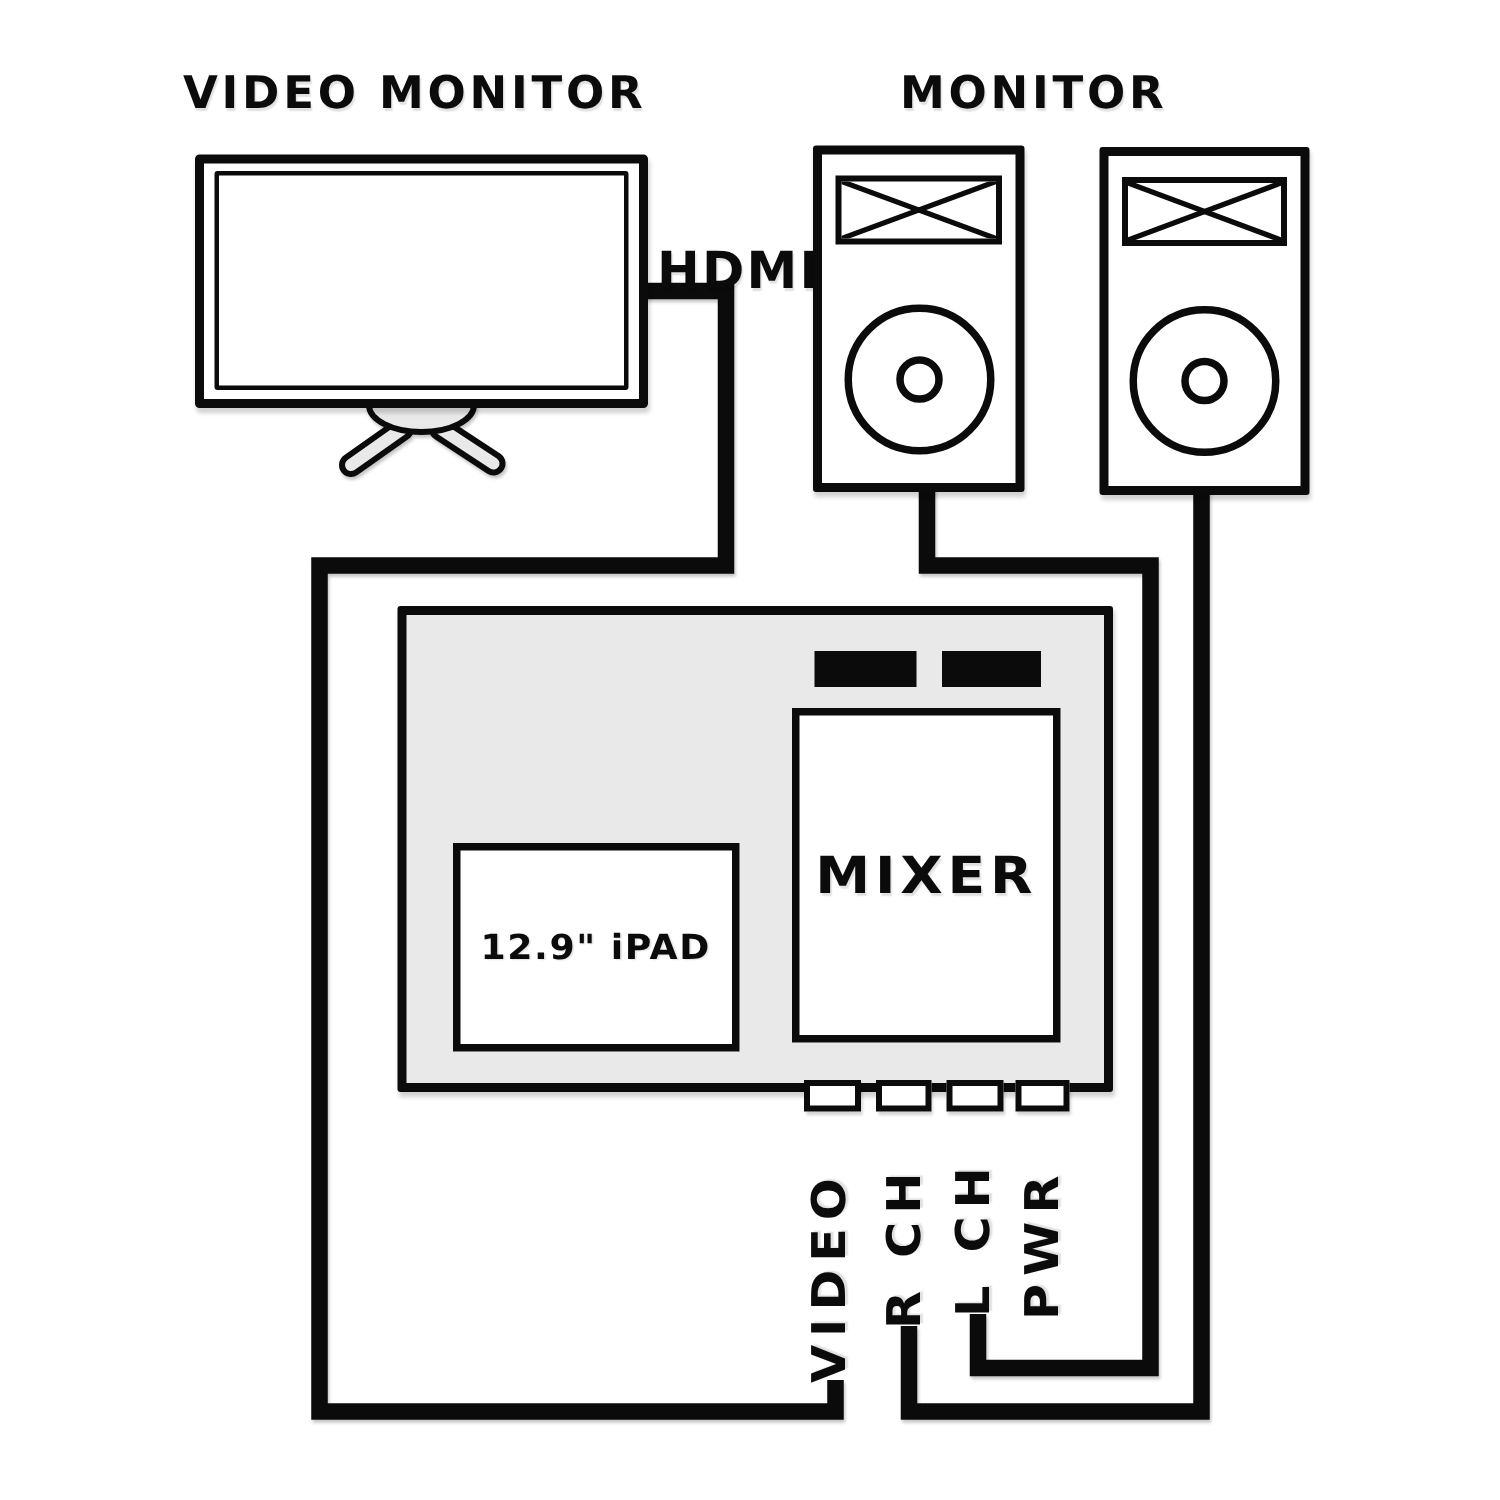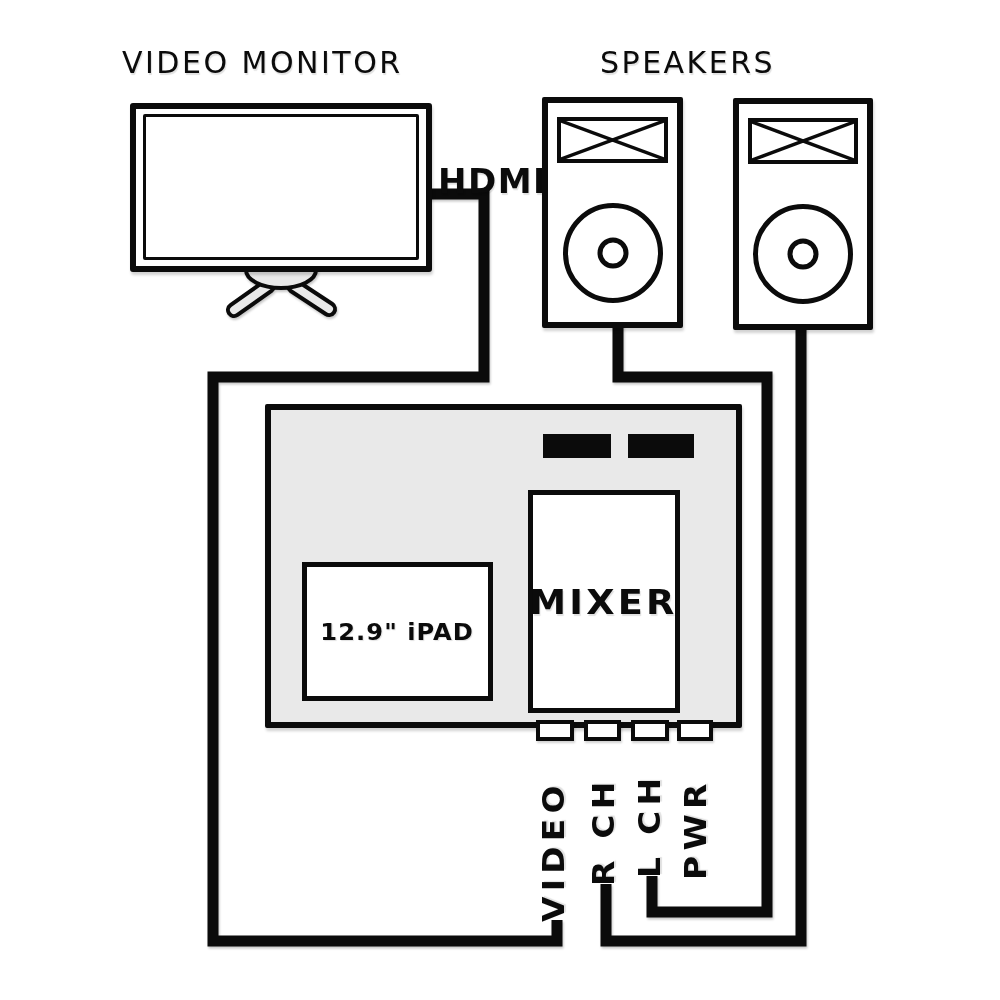--- a/index.html
+++ b/index.html
@@ -11,21 +11,21 @@
     background: #ffffff;
     overflow: hidden;
     font-family: "DejaVu Sans", "Liberation Sans", sans-serif;
     color: #0b0b0b;
   }
 
   
   .title {
     position: absolute;
     font-size: 30px;
-    font-weight: normal;
+    font-weight: bold;
     letter-spacing: 2.5px;
     white-space: nowrap;
     text-shadow: 1px 2px 1px rgba(0,0,0,0.12);
   }
   #title-monitor  { left: 122px; top: 45px; }
   #title-speakers { left: 600px; top: 45px; }
 
   .hdmi-label {
     position: absolute;
     left: 438px; top: 161px;
@@ -135,22 +135,22 @@
     border: 5px solid #0b0b0b;
     display: flex; align-items: center; justify-content: center;
   }
   .ipad-box span {
     font-size: 23px; font-weight: bold; letter-spacing: 1px;
     transform: scaleX(1.05);
     text-shadow: 1px 1px 1px rgba(0,0,0,0.12);
   }
   .mixer-box {
     position: absolute;
-    left: 257px; top: 80px;
-    width: 152px; height: 223px;
+    left: 257px; top: 62px;
+    width: 179px; height: 223px;
     background: #ffffff;
     border: 5px solid #0b0b0b;
     display: flex; align-items: center; justify-content: center;
   }
   .mixer-box span {
     font-size: 34px; font-weight: bold; letter-spacing: 3px;
     transform: scaleX(1.08);
     text-shadow: 1px 2px 1px rgba(0,0,0,0.12);
   }
 
@@ -184,21 +184,21 @@
     <g>
       <line x1="234" y1="310" x2="268" y2="286" stroke="#0b0b0b" stroke-width="16" stroke-linecap="round"></line>
       <line x1="294" y1="286" x2="329" y2="309" stroke="#0b0b0b" stroke-width="16" stroke-linecap="round"></line>
       <line x1="234" y1="310" x2="268" y2="286" stroke="#e9e9e9" stroke-width="8" stroke-linecap="round"></line>
       <line x1="294" y1="286" x2="329" y2="309" stroke="#e9e9e9" stroke-width="8" stroke-linecap="round"></line>
       <ellipse cx="281" cy="270" rx="35" ry="18" fill="#e9e9e9" stroke="#0b0b0b" stroke-width="4"></ellipse>
     </g>
   </svg>
 
   <div class="title" id="title-monitor">VIDEO MONITOR</div>
-  <div class="title" id="title-speakers">SPEAKERS</div>
+  <div class="title" id="title-speakers">MONITOR</div>
 
   <div class="monitor">
     <div class="monitor-screen"></div>
   </div>
   <div class="hdmi-label">HDMI</div>
 
   <div class="speaker" id="speaker-left">
     <div class="tweeter">
       <svg viewBox="0 0 100 38" preserveAspectRatio="none">
         <line x1="0" y1="0" x2="100" y2="38" stroke="#0b0b0b" stroke-width="3.5"></line>

